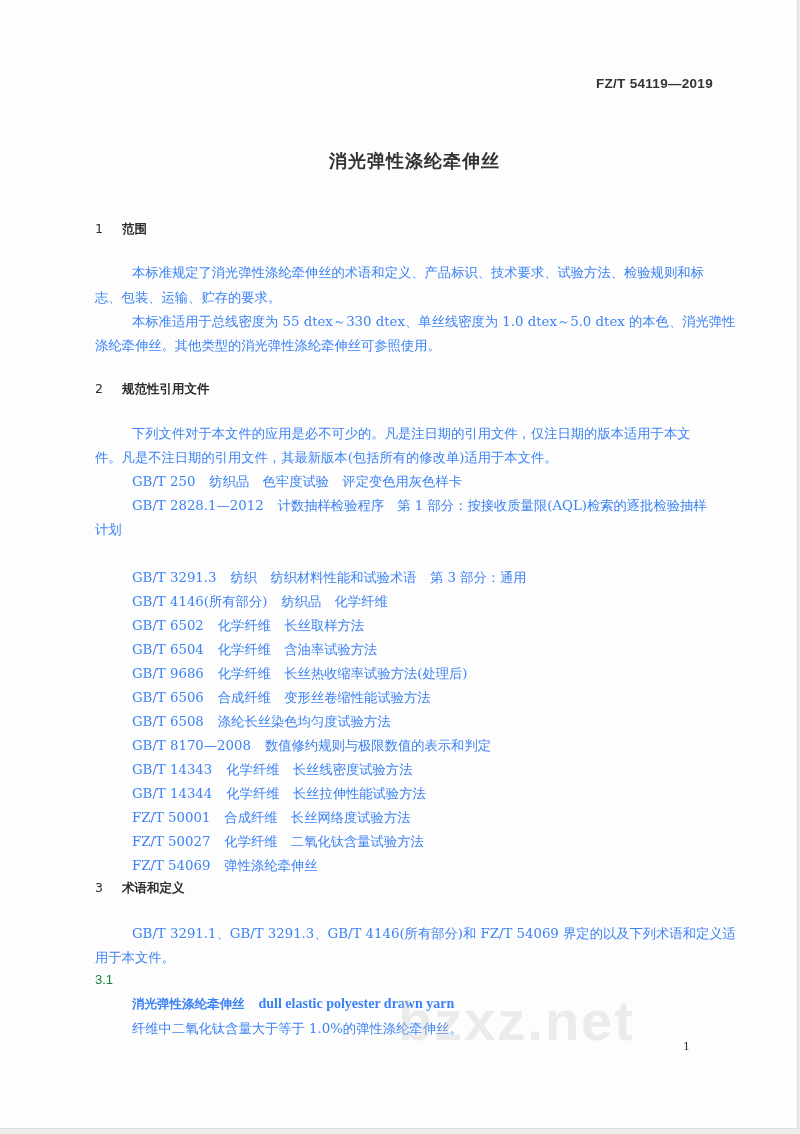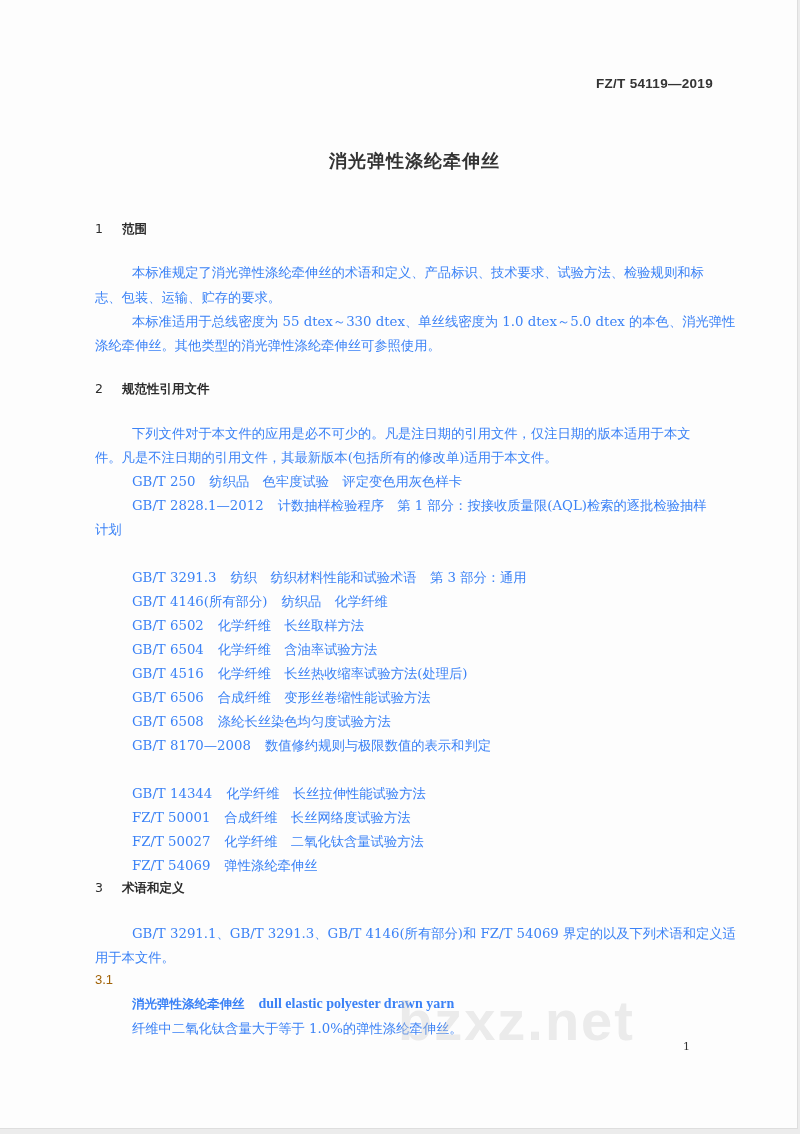--- a/index.html
+++ b/index.html
@@ -34,21 +34,21 @@
     left: 79px;
     font-family: "DejaVu Sans", sans-serif;
     font-size: 12.5px; font-weight: bold; color: #2c2c2c;
   }
   .sec-h .num { display: inline-block; width: 27px; font-weight: normal; }
   .line { font-size: 13.3px; color: #3b82f6; }
   .indent { left: 116px; }
   .flush { left: 79px; }
   .ref-code { display: inline-block; }
   .ref-title { margin-left: 14px; }
-  .term-num { left: 79px; font-family: "Liberation Sans", sans-serif; font-size: 13px; color: #a16207; }
+  .term-num { left: 79px; font-family: "Liberation Sans", sans-serif; font-size: 13px; color: #15803d; }
   .term-zh { font-weight: bold; font-family: "DejaVu Sans", sans-serif; font-size: 12.5px; }
   .term-en { font-weight: bold; font-family: "Liberation Serif", serif; font-size: 14px; margin-left: 14px; }
   .page-no { right: 107px; top: 1040px; font-size: 11px; color: #333; }
   .watermark {
     left: 382px; top: 988px;
     font-family: "Liberation Sans", sans-serif; font-weight: bold;
     font-size: 56px; color: rgba(200,200,200,0.35);
     letter-spacing: 2px; pointer-events: none;
   }
 </style>
@@ -88,30 +88,33 @@
   <div class="abs line indent" style="top:593px;">
     <span class="ref-code">GB/T 4146(所有部分)</span><span class="ref-title">纺织品　化学纤维</span>
   </div>
   <div class="abs line indent" style="top:617px;">
     <span class="ref-code">GB/T 6502</span><span class="ref-title">化学纤维　长丝取样方法</span>
   </div>
   <div class="abs line indent" style="top:641px;">
     <span class="ref-code">GB/T 6504</span><span class="ref-title">化学纤维　含油率试验方法</span>
   </div>
   <div class="abs line indent" style="top:665px;">
-    <span class="ref-code">GB/T 4516</span><span class="ref-title">化学纤维　长丝热收缩率试验方法(处理后)</span>
+    <span class="ref-code">GB/T 9686</span><span class="ref-title">化学纤维　长丝热收缩率试验方法(处理后)</span>
   </div>
   <div class="abs line indent" style="top:689px;">
     <span class="ref-code">GB/T 6506</span><span class="ref-title">合成纤维　变形丝卷缩性能试验方法</span>
   </div>
   <div class="abs line indent" style="top:713px;">
     <span class="ref-code">GB/T 6508</span><span class="ref-title">涤纶长丝染色均匀度试验方法</span>
   </div>
   <div class="abs line indent" style="top:737px;">
     <span class="ref-code">GB/T 8170—2008</span><span class="ref-title">数值修约规则与极限数值的表示和判定</span>
+  </div>
+  <div class="abs line indent" style="top:761px;">
+    <span class="ref-code">GB/T 14343</span><span class="ref-title">化学纤维　长丝线密度试验方法</span>
   </div>
   <div class="abs line indent" style="top:785px;">
     <span class="ref-code">GB/T 14344</span><span class="ref-title">化学纤维　长丝拉伸性能试验方法</span>
   </div>
   <div class="abs line indent" style="top:809px;">
     <span class="ref-code">FZ/T 50001</span><span class="ref-title">合成纤维　长丝网络度试验方法</span>
   </div>
   <div class="abs line indent" style="top:833px;">
     <span class="ref-code">FZ/T 50027</span><span class="ref-title">化学纤维　二氧化钛含量试验方法</span>
   </div>

